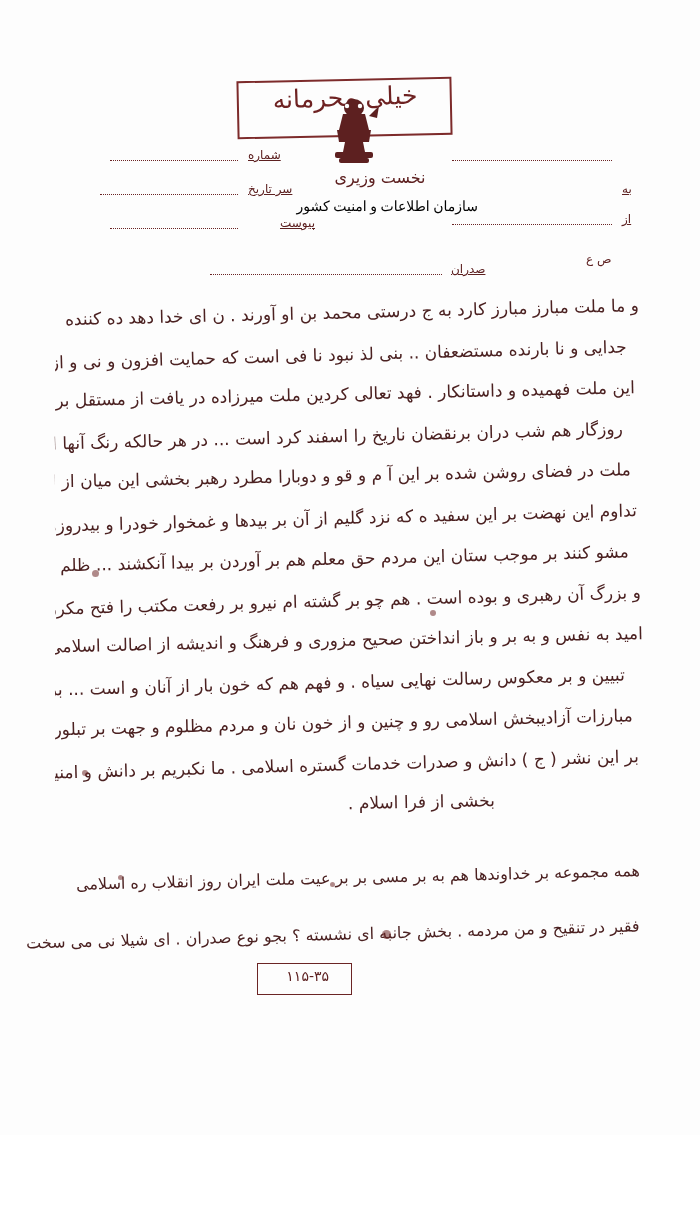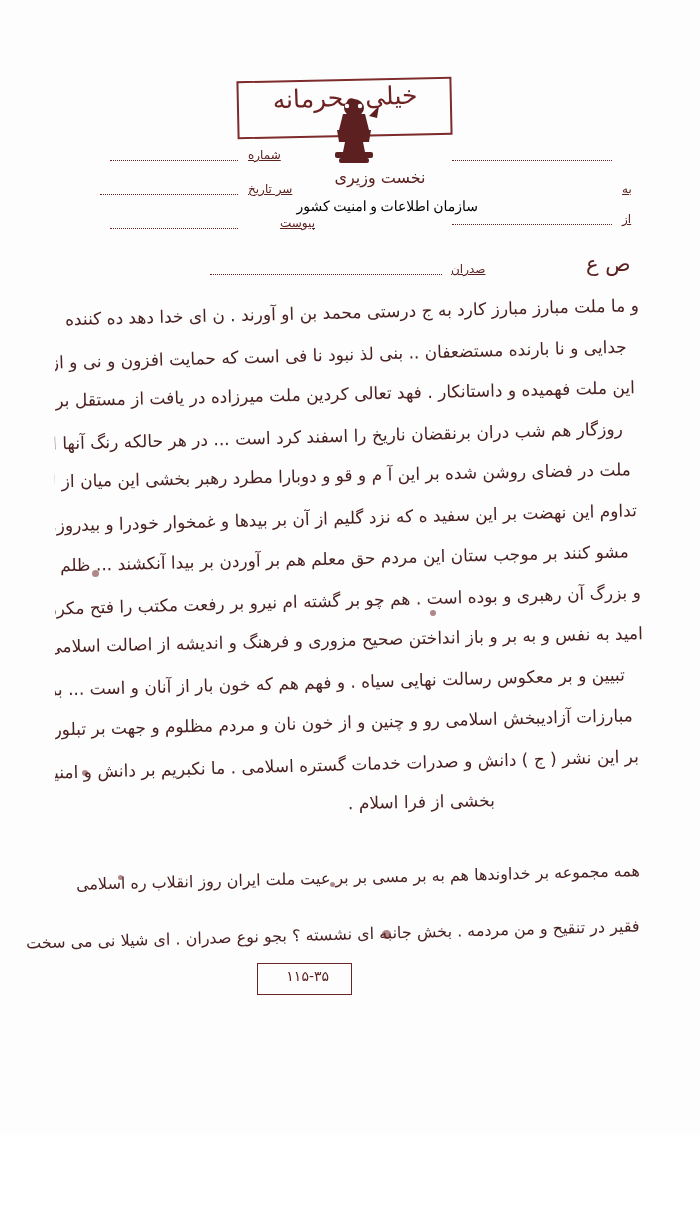--- a/index.html
+++ b/index.html
@@ -209,21 +209,21 @@
   <div class="field" style="left:100px; top:176px; width:138px; text-align:center;"></div>
 
   <div class="field-label" style="left:248px; top:216px;margin-left:32px;">پیوست</div>
   <div class="dotline" style="left:110px; top:228px; width:128px;"></div>
   <div class="field" style="left:110px; top:210px; width:128px; text-align:center;"></div>
 
   <div class="field-label" style="left:451px; top:262px;">صدران</div>
   <div class="dotline" style="left:210px; top:274px; width:232px;"></div>
   <div class="field" style="left:210px; top:256px; width:232px; text-align:center;"></div>
 
-  <div class="field" style="left:586px; top:252px; font-size:21px;">ص ع</div>
+  <div class="field" style="left:586px; top:252px; font-size:12px;">ص ع</div>
 
   <div class="body-text">
     <div class="hw-line" style="transform:rotate(-1.4deg); padding-right:6px;">و ما ملت مبارز مبارز کارد به ج درستی محمد بن او آورند . ن ای خدا دهد ده کننده</div>
     <div class="hw-line" style="transform:rotate(-1.6deg); padding-right:18px;">جدایی و نا بارنده مستضعفان .. بنی لذ نبود نا فی است که حمایت افزون و نی و از یم رهبری</div>
     <div class="hw-line" style="transform:rotate(-1.3deg); padding-right:10px;">این ملت فهمیده و داستانکار . فهد تعالی کردین ملت میرزاده در یافت از مستقل بر نکب شده</div>
     <div class="hw-line" style="transform:rotate(-1.5deg); padding-right:22px;">روزگار هم شب دران برنقضان ناریخ را اسفند کرد است ... در هر حالکه رنگ آنها از آن این</div>
     <div class="hw-line" style="transform:rotate(-1.2deg); padding-right:14px;">ملت در فضای روشن شده بر این آ م و قو و دوبارا مطرد رهبر بخشی این میان از انجمن</div>
     <div class="hw-line" style="transform:rotate(-1.5deg); padding-right:8px;">تداوم این نهضت بر این سفید ه که نزد گلیم از آن بر بیدها و غمخوار خودرا و بیدروزه به ع آواز</div>
     <div class="hw-line" style="transform:rotate(-1.4deg); padding-right:16px;">مشو کنند بر موجب ستان این مردم حق معلم هم بر آوردن بر بیدا آنکشند ... ظلم ابو و گرامی</div>
     <div class="hw-line" style="transform:rotate(-1.6deg); padding-right:4px;">و بزرگ آن رهبری و بوده است . هم چو بر گشته ام نیرو بر رفعت مکتب را فتح مکرر است .. این بر ع این</div>

